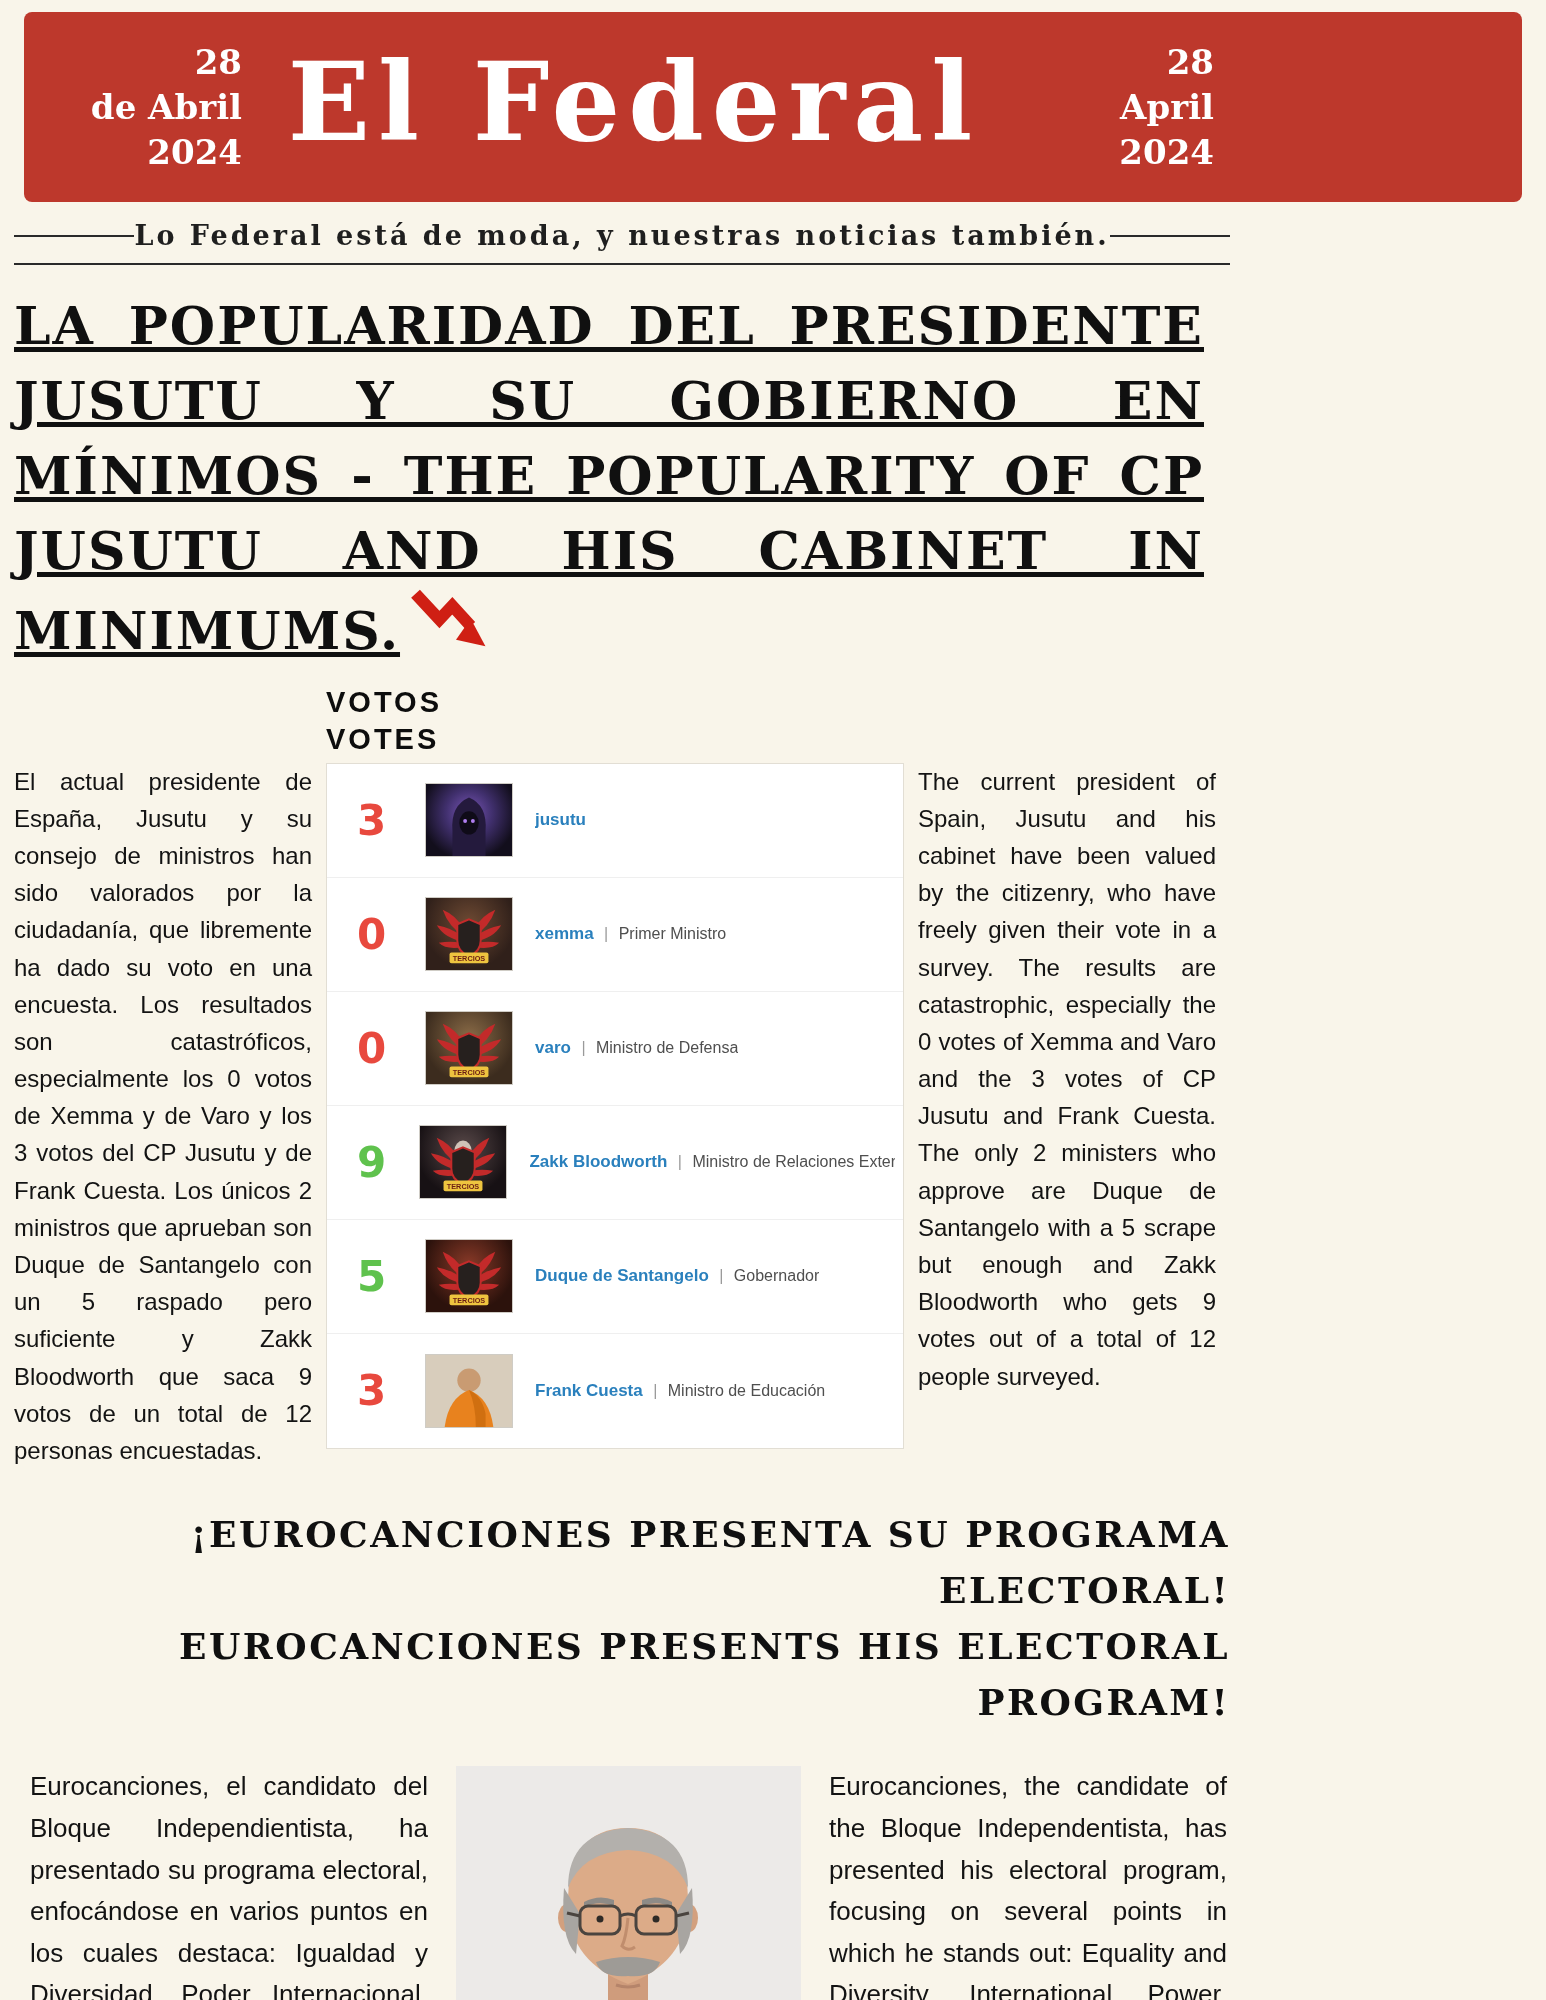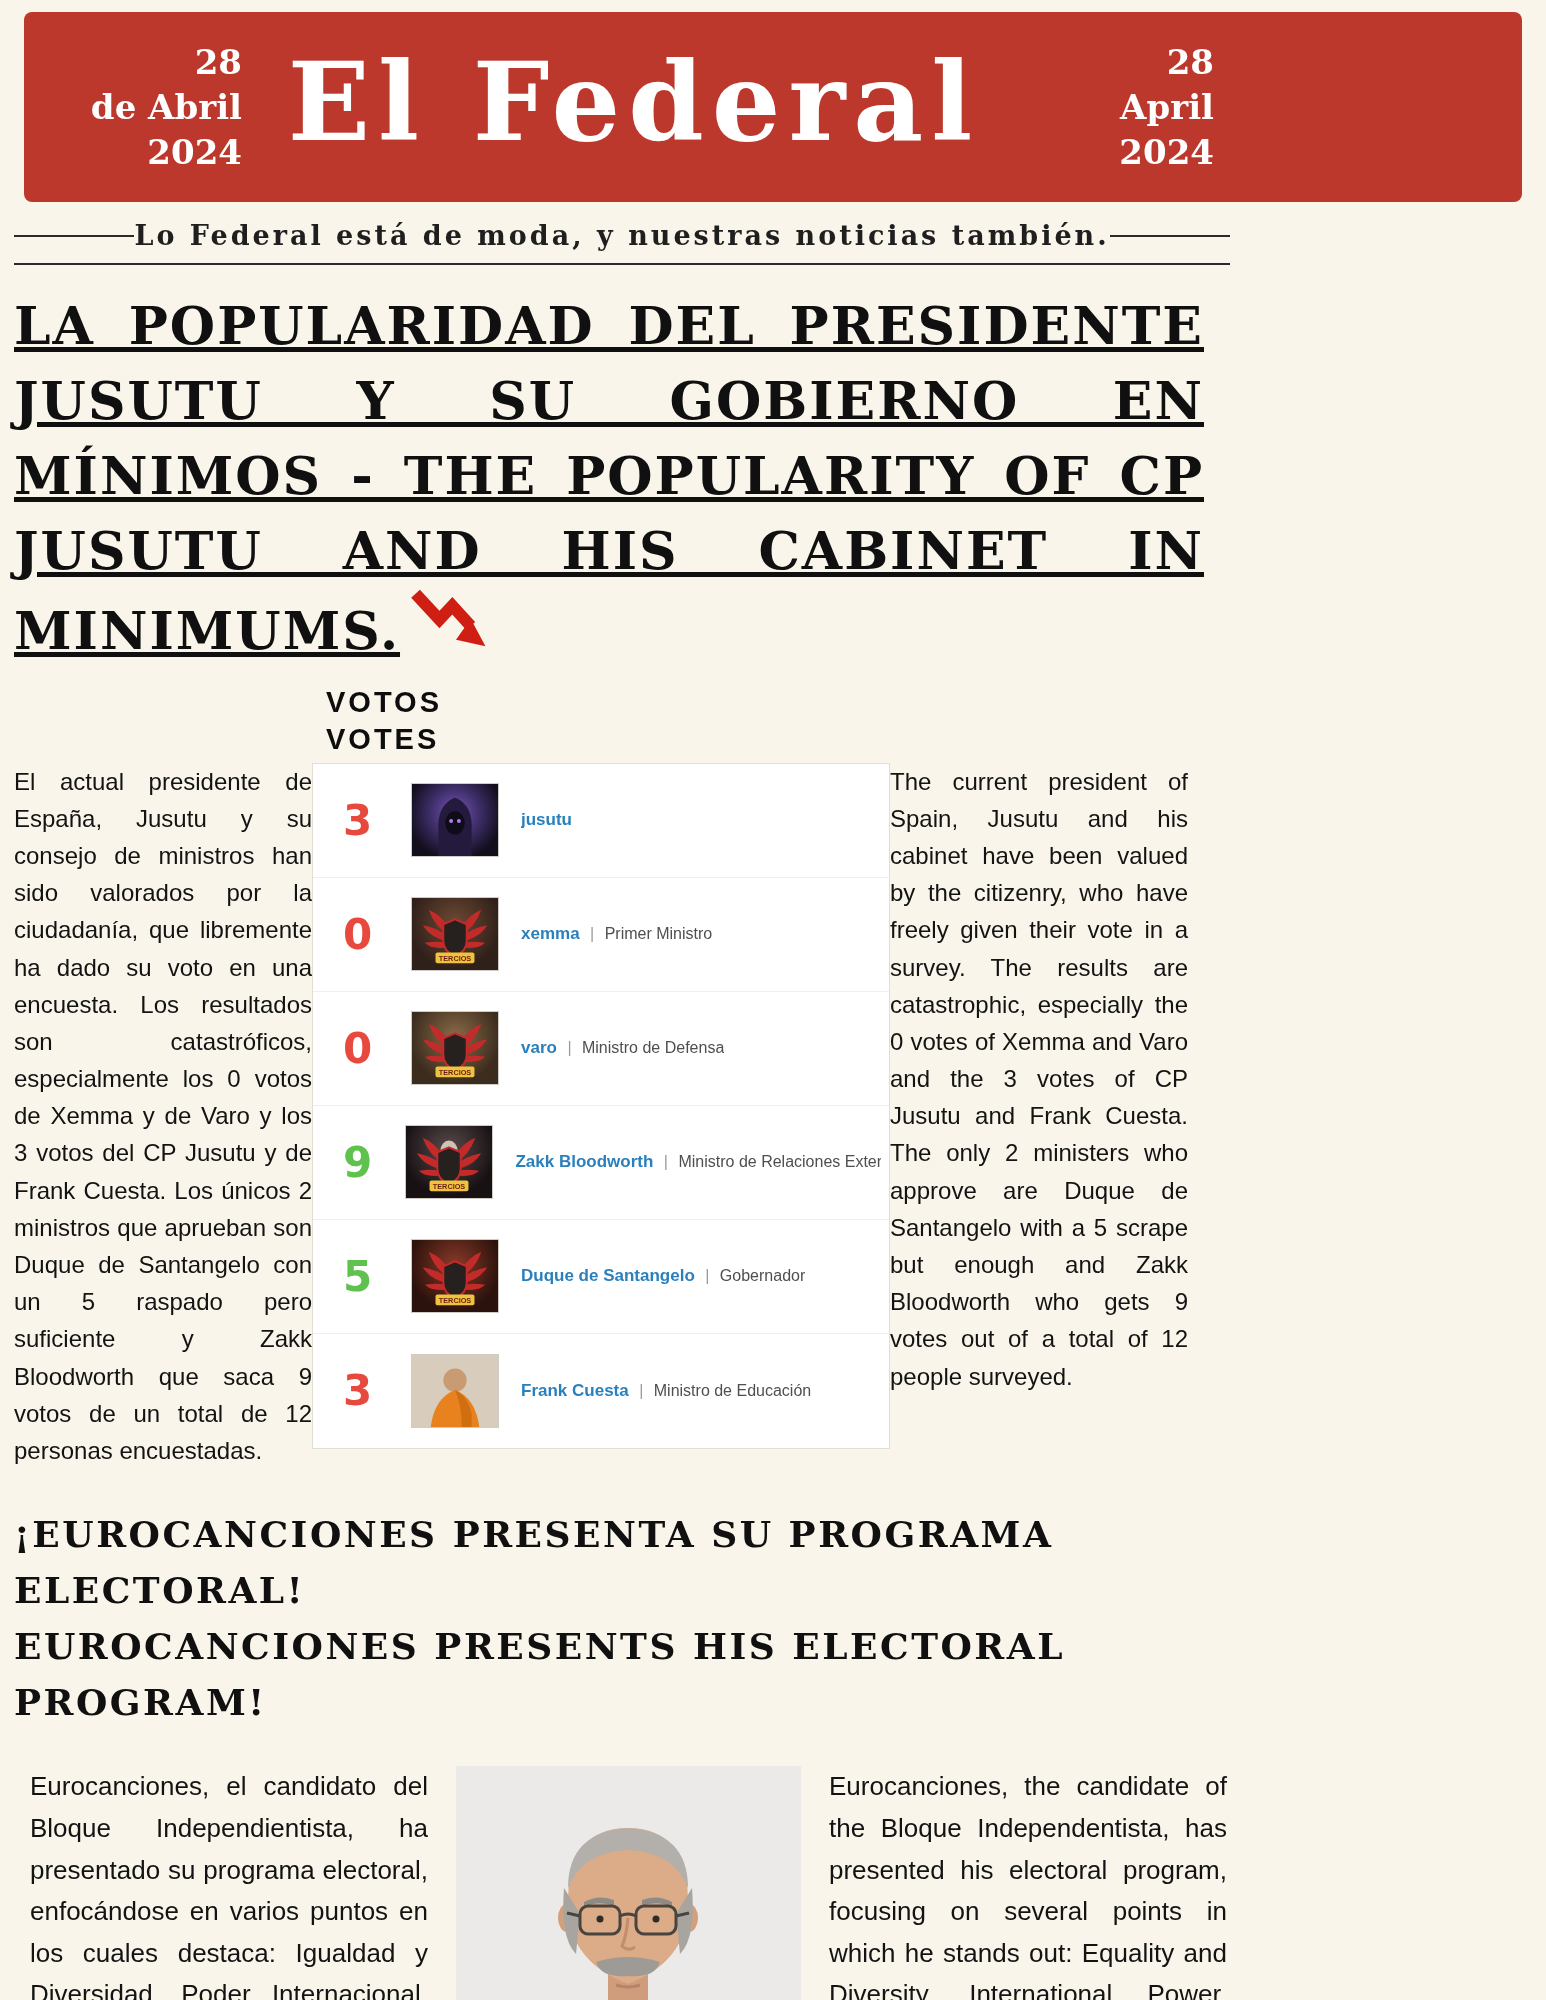--- a/index.html
+++ b/index.html
@@ -81,20 +81,21 @@
     font-size:29px; font-weight:800;
     letter-spacing:3px; line-height:1.28;
     color:#0d0d0d;
   }
 
   
   .columns {
     margin:4px 0 0 14px;
     display:grid;
     grid-template-columns:298px 578px 298px;
+    column-gap:14px;
     align-items:start;
   }
   .article {
     font-size:24px; line-height:1.55;
     text-align:justify;
     color:#131313;
   }
 
   .vote-panel {
     background:#ffffff;
@@ -130,21 +131,21 @@
   .vote-text { white-space:nowrap; overflow:hidden; }
   .vote-name { color:#2a80bd; font-weight:bold; font-size:17px; cursor:pointer; }
   .vote-sep { color:#9a9a9a; font-size:16px; margin:0 6px; }
   .vote-role { color:#4f4f4f; font-size:16px; }
   .vote-sep:empty, .vote-role:empty { display:none; }
 
   
   .headline2 {
     width:1216px;
     margin:38px 0 0 14px;
-    text-align:left;
+    text-align:right;
     font-family:"DejaVu Serif", serif;
     font-weight:bold;
     font-size:36px;
     line-height:1.55;
     letter-spacing:2.5px;
     color:#101010;
   }
 
   
   .bottom {

